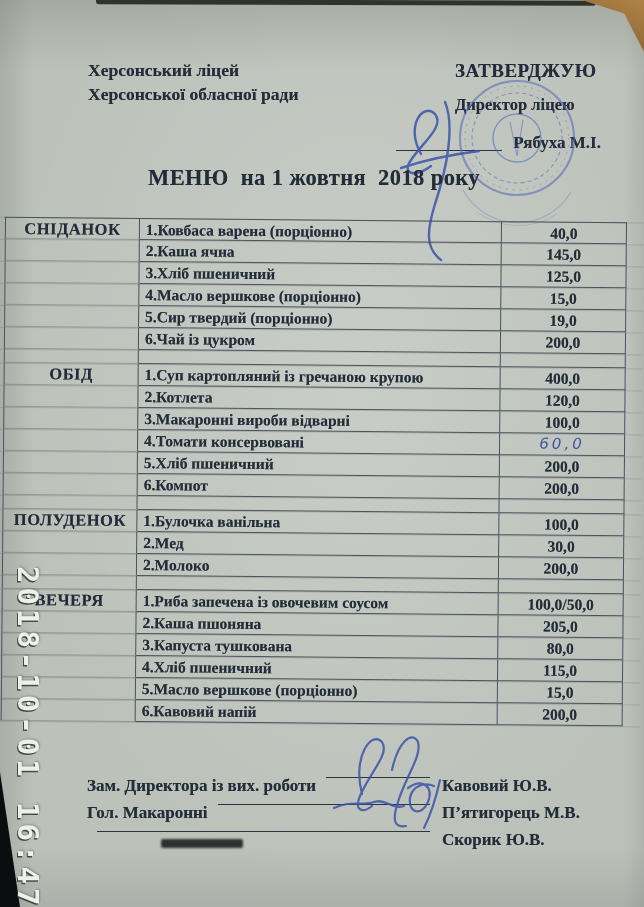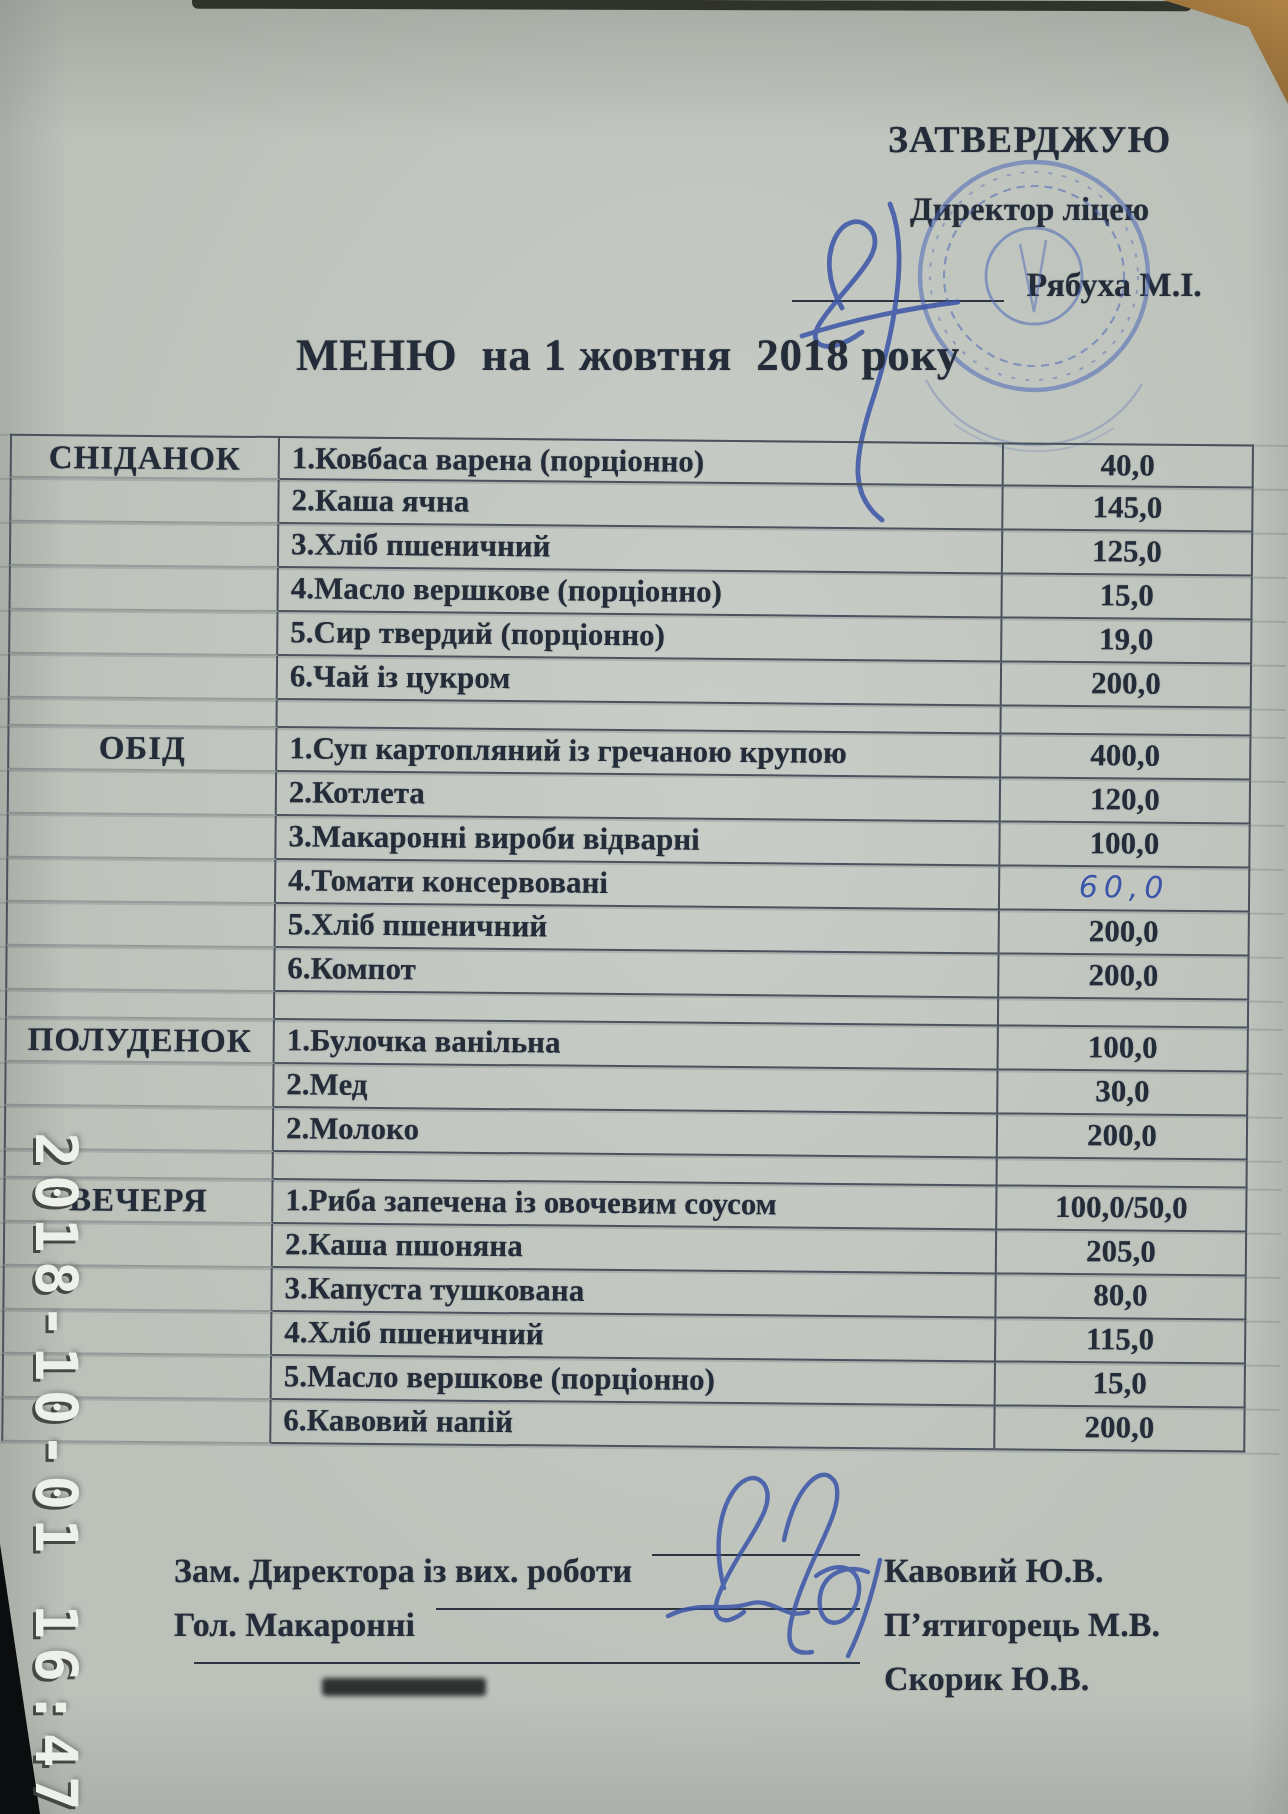--- a/index.html
+++ b/index.html
@@ -30,21 +30,21 @@
     background:#17181a; border-radius:2px; filter:blur(1.2px); opacity:.85;}
   .timestamp{
     position:absolute; left:45px; top:566px;
     font-family:"DejaVu Sans Mono", monospace; font-weight:bold; font-size:29px;
     letter-spacing:4px; color:#eef1ea; white-space:pre;
     text-shadow:1.5px 1.5px 0 rgba(58,60,56,.9), -1px -1px 2px rgba(90,92,88,.45);
     transform:rotate(90deg); transform-origin:0 0;
   }
   
   .org{position:absolute; left:88px; top:58px; font-size:17.5px; line-height:24px;}
-  .approve-label{position:absolute; left:444px; top:60px; font-size:19px; letter-spacing:.5px;}
+  .approve-label{position:absolute; left:455px; top:60px; font-size:19px; letter-spacing:.5px;}
   .approve-role{position:absolute; left:455px; top:95px; font-size:16.5px;}
   .approve-sign{position:absolute; left:396px; top:133px; font-size:17px; white-space:nowrap;}
   .sig-underline{display:inline-block; width:106px; border-bottom:1.6px solid #2c3440; vertical-align:-3px;}
   .approve-sign .name{margin-left:7px;margin-top:20px;}
   .doc-title{position:absolute; left:148px; top:165px; font-size:22.5px; white-space:pre; letter-spacing:.4px;}
   
   .stamp{position:absolute; left:437px; top:72px; color:var(--stamp-blue); opacity:.55;}
   .sig-svg{position:absolute; color:var(--ink-blue);}
   
   .tilt{position:absolute; inset:0; transform:rotate(.5deg); transform-origin:20px 220px;}
@@ -73,20 +73,22 @@
 </head>
 <body>
 
 <div class="page">
 
   <div class="top-edge"></div>
   <div class="corner-tr"></div>
   <div class="corner-bl"></div>
 
   <div class="org print">
+    <div>Херсонський ліцей</div>
+    <div>Херсонської обласної ради</div>
   </div>
 
   <div class="approve-label print">ЗАТВЕРДЖУЮ</div>
   <div class="approve-role print">Директор ліцею</div>
   <div class="approve-sign print">
     <span class="sig-underline"></span>
     <span class="name">Рябуха М.І.</span>
   </div>
 
   <svg class="stamp" width="162" height="168" viewBox="0 0 162 168">

